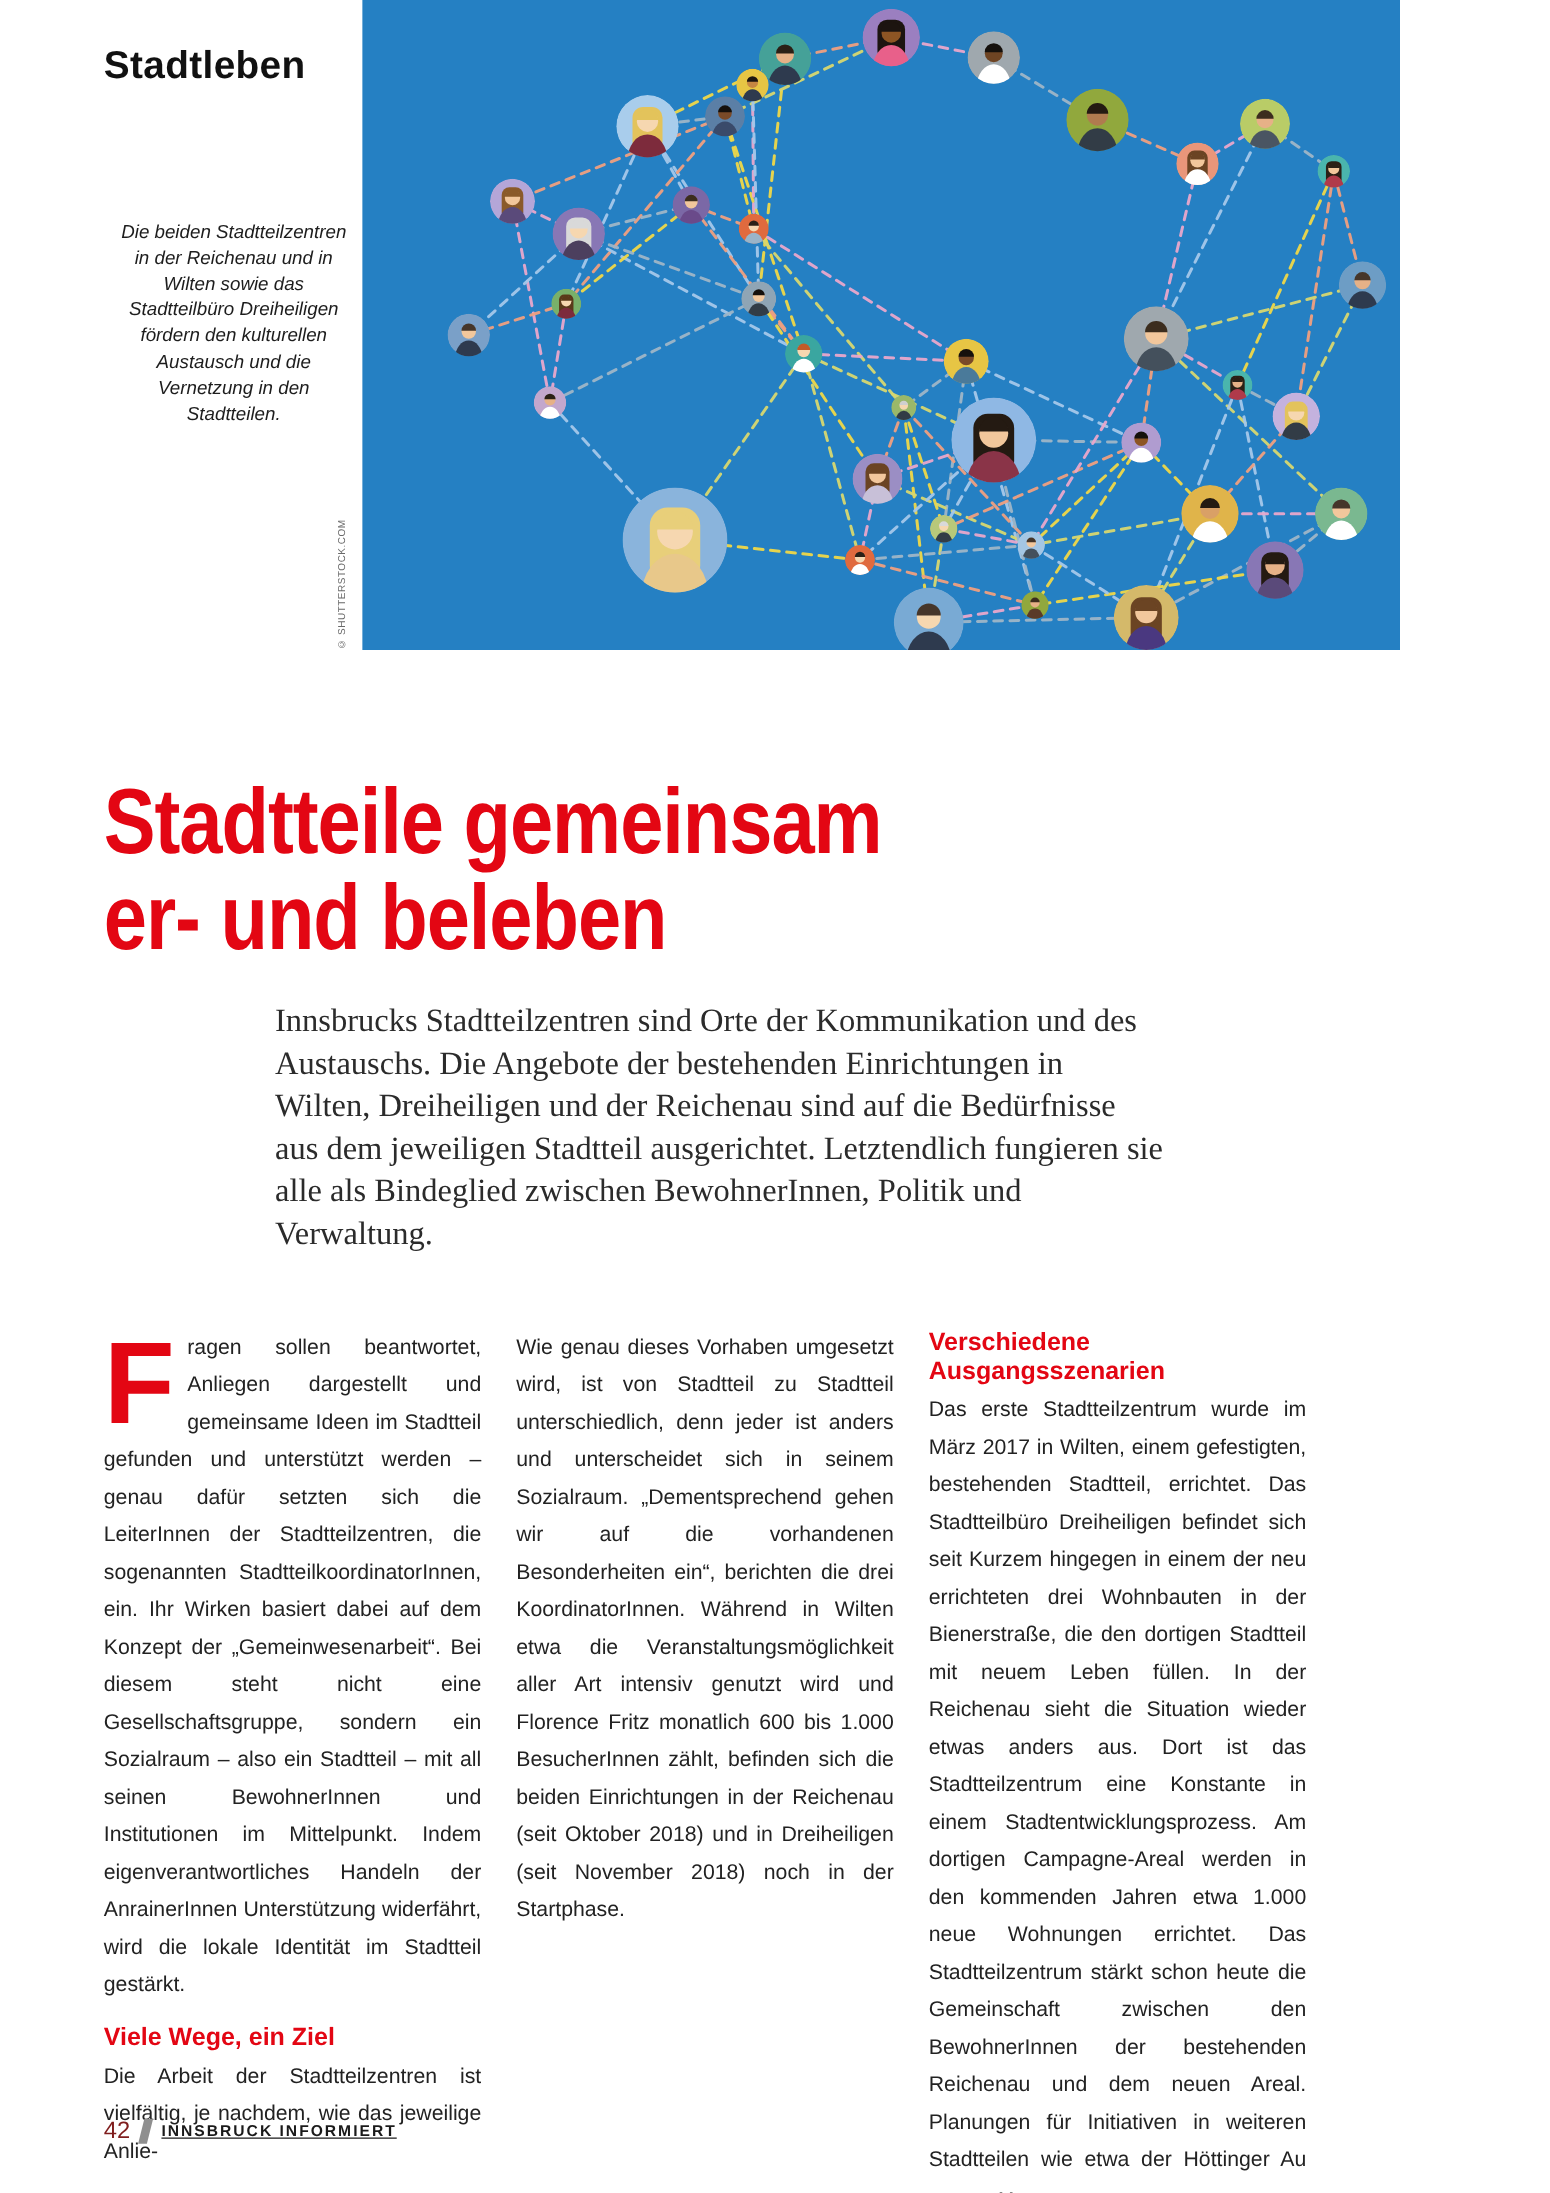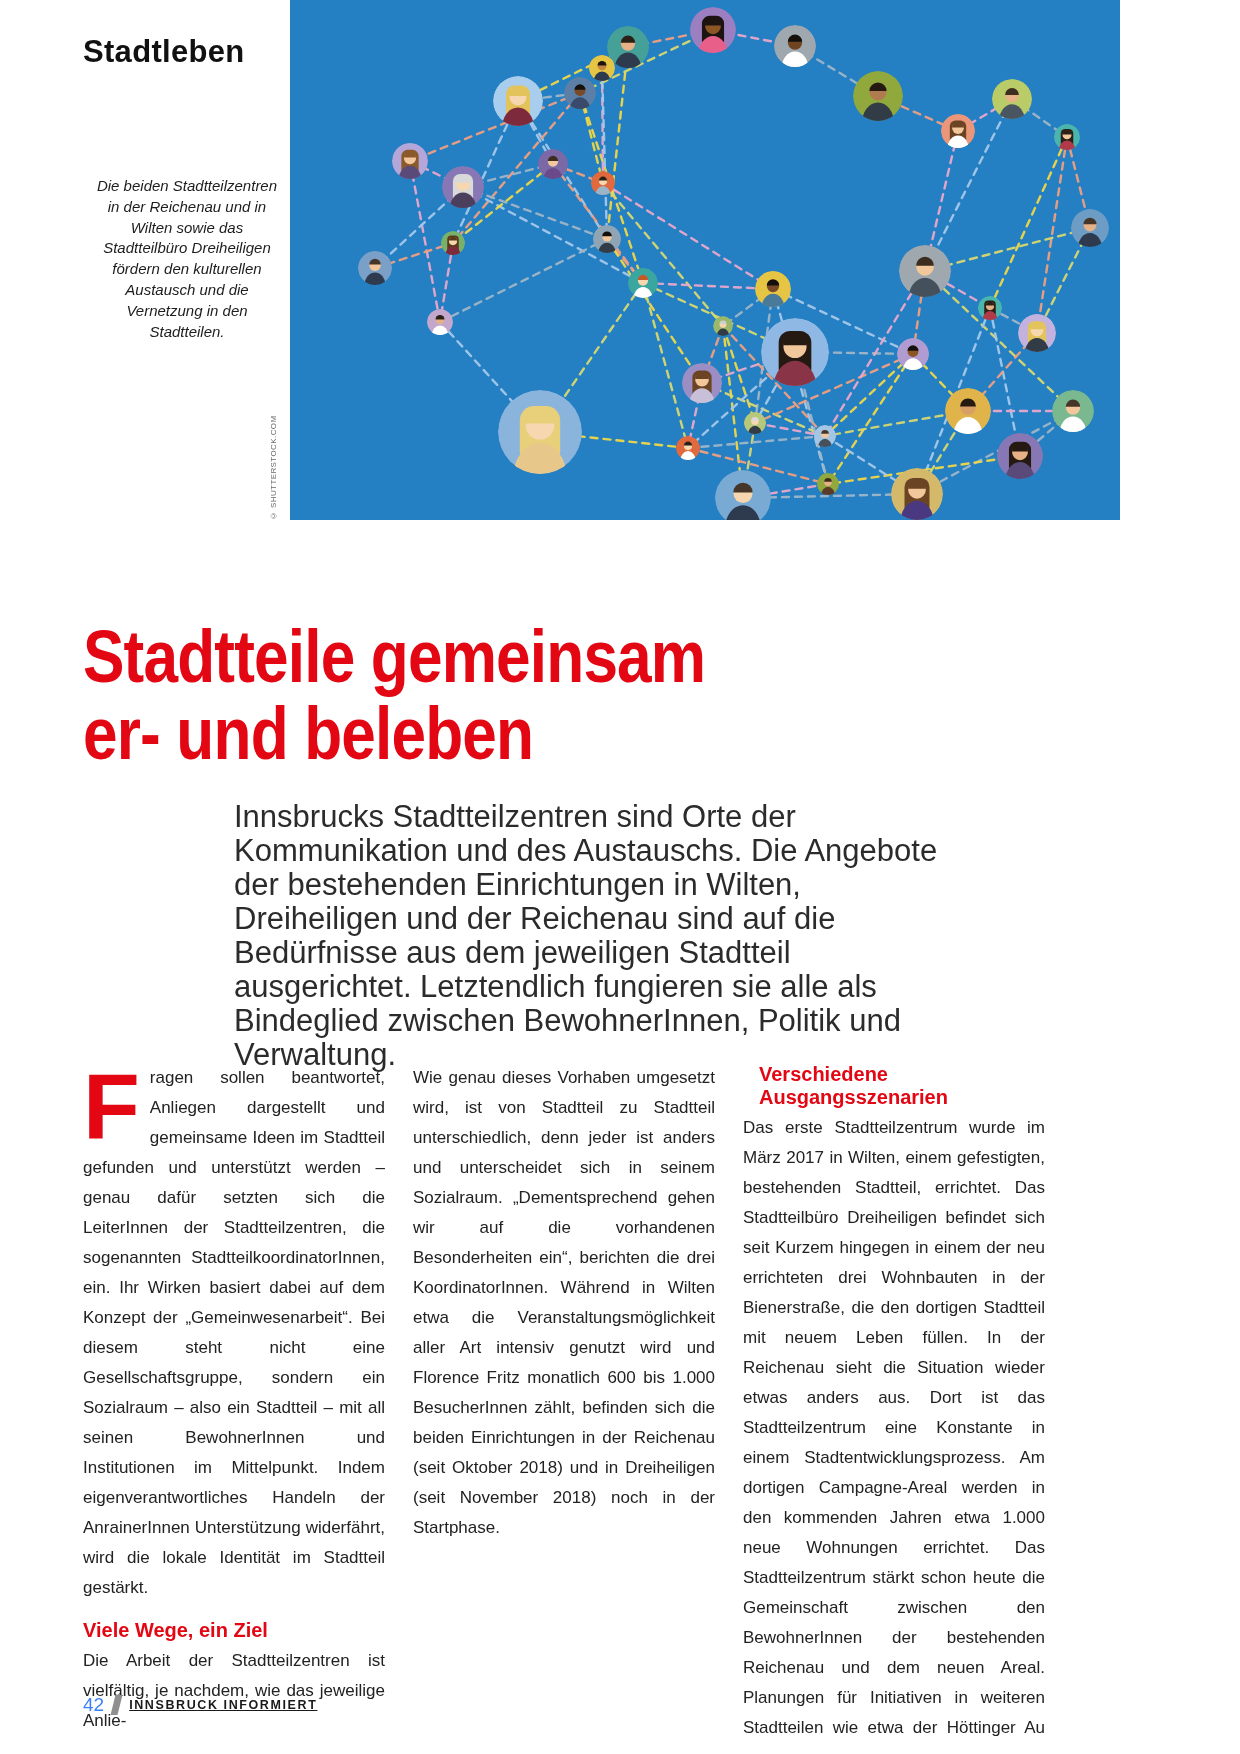--- a/index.html
+++ b/index.html
@@ -24,22 +24,22 @@
     writing-mode:vertical-rl;transform:rotate(180deg);
     font-size:8px;letter-spacing:.4px;color:#6a6a6a;white-space:nowrap;
   }
   .headline{
     position:absolute;left:83px;top:618px;
     font-size:74px;line-height:77px;font-weight:bold;
     color:var(--accent,#e30613);
     transform:scaleX(.84);transform-origin:0 0;letter-spacing:-1px;white-space:nowrap;
   }
   .lead{
-    position:absolute;left:234px;top:800px;width:712px;
-    font-size:31px;line-height:34px;color:#2b2b2b;
+    position:absolute;left:220px;top:800px;width:712px;
+    font-size:26px;line-height:34px;color:#2b2b2b;font-family:Liberation Serif, serif;
   }
   .columns{
     position:absolute;left:83px;top:1063px;width:962px;
     display:flex;gap:28px;
   }
   .col{width:302px;flex:0 0 302px;}
   .body-p{
     margin:0;font-size:17px;line-height:30px;text-align:justify;color:#222;
     hyphens:auto;-webkit-hyphens:auto;
   }
@@ -50,21 +50,21 @@
   .subhead{
     margin:16px 0 4px 0;font-size:20px;font-weight:bold;color:var(--accent,#e30613);
   }
   .initials{
     font-size:10.5px;font-weight:bold;letter-spacing:.5px;color:#111;
     vertical-align:7px;margin-left:3px;
   }
   .footer{
     position:absolute;left:83px;top:1694px;display:flex;align-items:center;gap:9px;
   }
-  .page-num{font-size:19px;color:#3b82f6;}
+  .page-num{font-size:19px;color:#7f1d1d;}
   .footer-slash{
     display:inline-block;width:7px;height:20px;background:#8f8f8f;
     transform:skewX(-14deg);
   }
   .footer-brand{font-size:12.5px;font-weight:bold;letter-spacing:1.6px;color:#1a1a1a;text-decoration:underline;}
 </style>
 </head>
 <body>
 
 <div class="section-label">Stadtleben</div>
@@ -536,21 +536,21 @@
 <div class="columns">
   <div class="col">
     <p class="body-p"><span class="dropcap">F</span><span>ragen sollen beantwortet, Anliegen dargestellt und gemeinsame Ideen im Stadtteil gefunden und unterstützt werden – genau dafür setzten sich die LeiterInnen der Stadtteilzentren, die sogenannten StadtteilkoordinatorInnen, ein. Ihr Wirken basiert dabei auf dem Konzept der „Gemeinwesenarbeit“. Bei diesem steht nicht eine Gesellschaftsgruppe, sondern ein Sozialraum – also ein Stadtteil – mit all seinen BewohnerInnen und Institutionen im Mittelpunkt. Indem eigenverantwortliches Handeln der AnrainerInnen Unterstützung widerfährt, wird die lokale Identität im Stadtteil gestärkt.</span></p>
     <h3 class="subhead">Viele Wege, ein Ziel</h3>
     <p class="body-p"><span>Die Arbeit der Stadtteilzentren ist vielfältig, je nachdem, wie das jeweilige Anlie-</span></p>
   </div>
   <div class="col">
     <p class="body-p"><span>Wie genau dieses Vorhaben umgesetzt wird, ist von Stadtteil zu Stadtteil unterschiedlich, denn jeder ist anders und unterscheidet sich in seinem Sozialraum. „Dementsprechend gehen wir auf die vorhandenen Besonderheiten ein“, berichten die drei KoordinatorInnen. Während in Wilten etwa die Veranstaltungsmöglichkeit aller Art intensiv genutzt wird und Florence Fritz monatlich 600 bis 1.000 BesucherInnen zählt, befinden sich die beiden Einrichtungen in der Reichenau (seit Oktober 2018) und in Dreiheiligen (seit November 2018) noch in der Startphase.</span></p>
   </div>
   <div class="col">
-    <h3 class="subhead" style="margin-top:0;margin-left:16px;">Verschiedene Ausgangsszenarien</h3>
+    <h3 class="subhead" style="margin-top:0;">Verschiedene Ausgangsszenarien</h3>
     <p class="body-p"><span>Das erste Stadtteilzentrum wurde im März 2017 in Wilten, einem gefestigten, bestehenden Stadtteil, errichtet. Das Stadtteilbüro Dreiheiligen befindet sich seit Kurzem hingegen in einem der neu errichteten drei Wohnbauten in der Bienerstraße, die den dortigen Stadtteil mit neuem Leben füllen. In der Reichenau sieht die Situation wieder etwas anders aus. Dort ist das Stadtteilzentrum eine Konstante in einem Stadtentwicklungsprozess. Am dortigen Campagne-Areal werden in den kommenden Jahren etwa 1.000 neue Wohnungen errichtet. Das Stadtteilzentrum stärkt schon heute die Gemeinschaft zwischen den BewohnerInnen der bestehenden Reichenau und dem neuen Areal. Planungen für Initiativen in weiteren Stadtteilen wie etwa der Höttinger Au laufen.</span><span class="initials">AA</span></p>
   </div>
 </div>
 
 <div class="footer">
   <span class="page-num">42</span>
   <span class="footer-slash"></span>
   <span class="footer-brand">INNSBRUCK INFORMIERT</span>
 </div>
 

